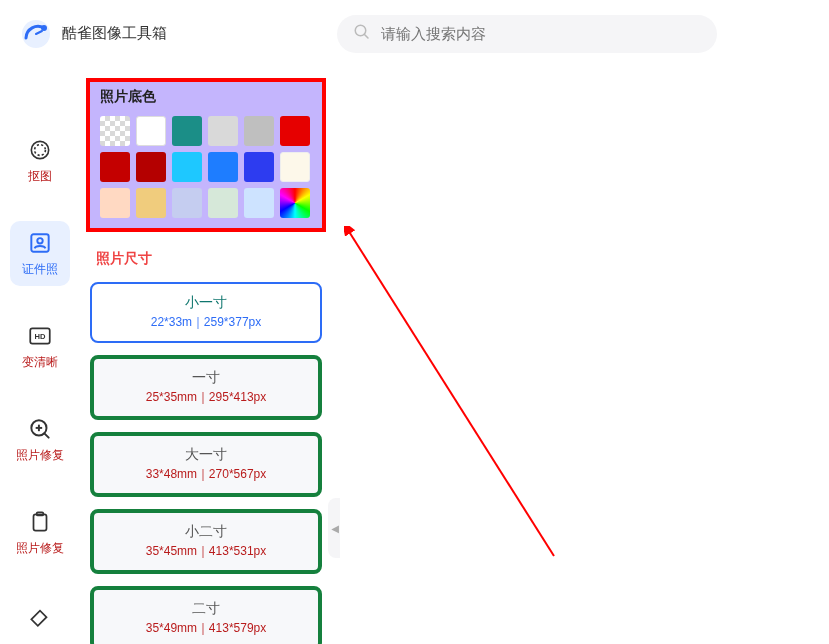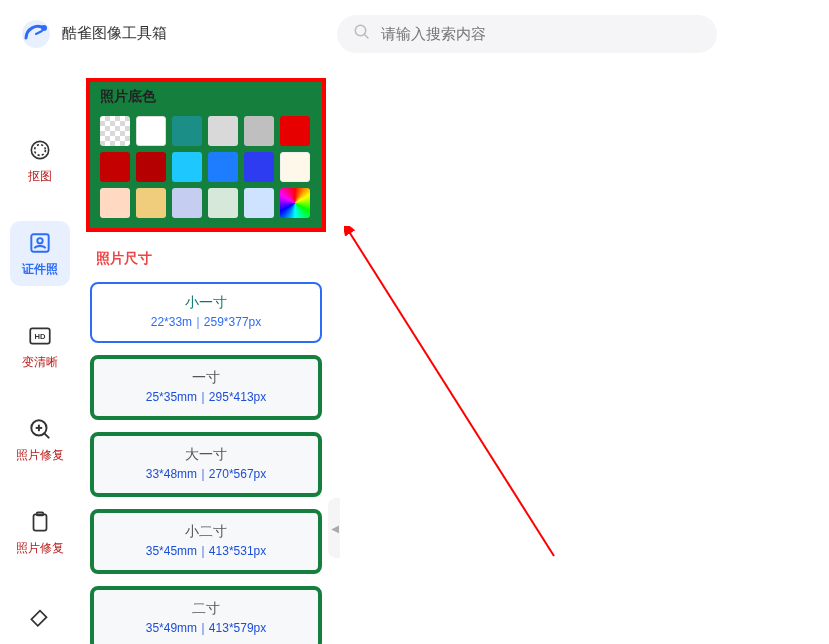--- a/index.html
+++ b/index.html
@@ -11,39 +11,39 @@
 .search-box { margin-left: 170px; display: flex; align-items: center; background: #f5f5f7; border-radius: 20px; padding: 8px 16px; width: 380px; }
 .search-box svg { flex-shrink: 0; }
 .search-input { border: none; background: transparent; outline: none; font-size: 15px; color: #999; margin-left: 10px; width: 100%; }
 
 .main { display: flex; height: calc(100% - 68px); }
 .sidebar { width: 80px; display: flex; flex-direction: column; align-items: center; padding-top: 60px; gap: 28px; }
 .sidebar-item { display: flex; flex-direction: column; align-items: center; width: 60px; padding: 8px 4px; border-radius: 10px; cursor: pointer; }
 .sidebar-item.active { background: #e8f0ff; }
 .sidebar-item .icon { width: 28px; height: 28px; display: flex; align-items: center; justify-content: center; }
 .sidebar-item .label { font-size: 12px; color: #b91c1c; margin-top: 4px; }
-.sidebar-item.active .label { color: #2d6cf6; font-weight: bold; }
+.sidebar-item.active .label { color: #2d6cf6; }
 
 .panel { width: 260px; padding: 10px 14px 10px 6px; overflow-y: auto; position: relative; }
-.highlight-box { border: 4px solid #f00; padding: 6px 10px 10px 10px; margin-bottom: 18px; background: #15803d; }
+.highlight-box { border: 4px solid #f00; padding: 6px 10px 10px 10px; margin-bottom: 18px; background: #c4b5fd; }
 .section-title { font-size: 14px; font-weight: bold; color: #222; margin-bottom: 10px; }
 .swatch-grid { display: grid; grid-template-columns: repeat(6, 30px); gap: 6px; }
 .swatch { width: 30px; height: 30px; border-radius: 3px; cursor: pointer; }
 .swatch.transparent { background: repeating-conic-gradient(#d9d9d9 0% 25%, #fff 0% 50%) 0/10px 10px; }
 .swatch.whitebox { background: #fff; border: 1px solid #ddd; }
 .swatch.rainbow { background: conic-gradient(red, yellow, lime, cyan, blue, magenta, red); }
 .swatch.offwhite { background: #fdf8ea; border: 1px solid #eee; }
 
 .size-section { padding: 0 4px; }
 .size-title { font-size: 14px; font-weight: bold; color: #ef4444; margin: 6px 0 14px 6px; }
 .size-item { border: 4px solid #15803d; background: #f7f8fa; border-radius: 8px; padding: 10px; text-align: center; margin-bottom: 12px; cursor: pointer; }
 .size-item.selected { border: 2px solid #2d6cf6; background: #fff; }
 .size-item .name { font-size: 14px; color: #555; }
 .size-item.selected .name { color: #0f766e; }
-.size-item .dims { font-size: 12px; color: #1d4ed8; margin-top: 2px; }
+.size-item .dims { font-size: 12px; color: #b91c1c; margin-top: 2px; }
 .size-item.selected .dims { color: #2d6cf6; }
 
 .collapse-handle { position: absolute; right: -2px; top: 430px; width: 14px; height: 60px; background: #f5f5f7; border-radius: 8px 0 0 8px; display: flex; align-items: center; justify-content: center; cursor: pointer; color: #aaa; font-size: 10px; }
 
 .arrow-line { position: absolute; top: 226px; left: 344px; width: 220px; height: 340px; pointer-events: none; z-index: 5; }
 </style>
 </head>
 <body>
 
 <div class="header">

